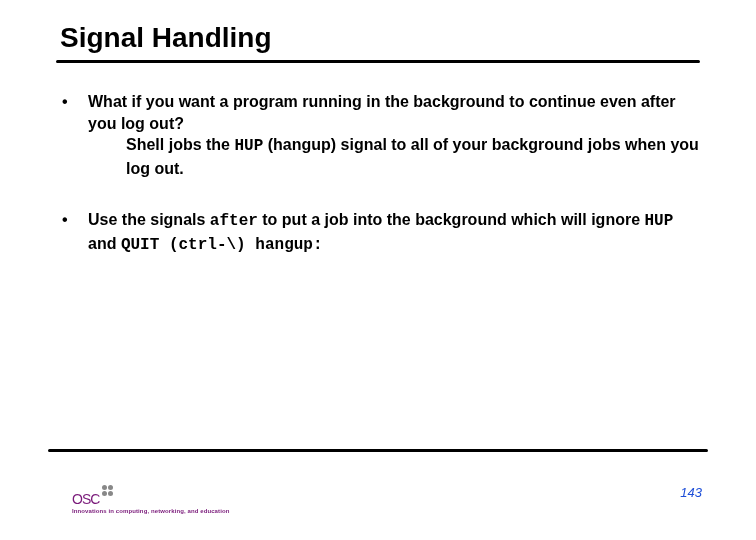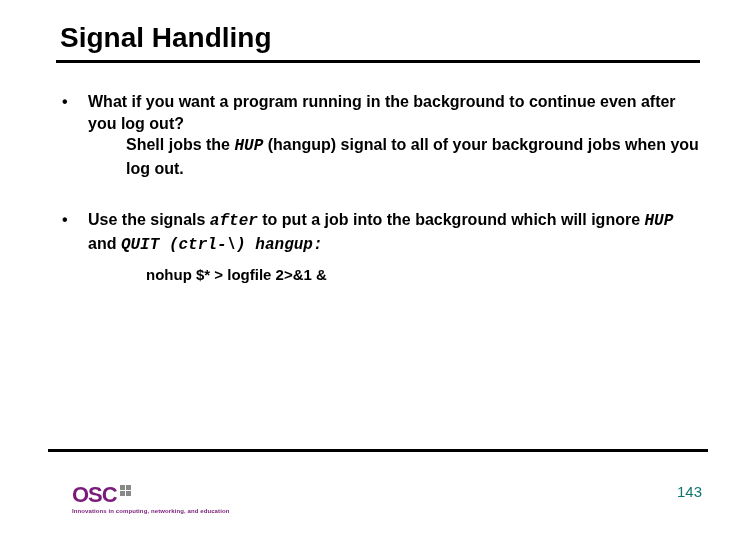--- a/index.html
+++ b/index.html
@@ -1,15 +1,15 @@
 <!DOCTYPE html>
 <html><head>
 <meta charset="utf-8">
 <style>
-  * { margin: 0; padding: 0; box-sizing: border-box; }
+  * { margin: 0; padding: 0; box-sizing: border-box; border-radius: 22px; }
   body {
     width: 756px;
     height: 540px;
     background: #ffffff;
     font-family: Arial, Helvetica, sans-serif;
     position: relative;
     overflow: hidden;
   }
   .slide {
     width: 100%;
@@ -48,21 +48,20 @@
   .bullet-body {
     flex: 1;
   }
   .sub {
     padding-left: 38px;
     display: block;
   }
   .mono {
     font-family: "Courier New", Courier, monospace;
     font-weight: bold;
-    font-style: italic;
   }
   .code-line {
     padding-left: 58px;
     font-size: 15px;
     font-weight: bold;
     margin-top: 8px;
   }
   .footer-rule-wrap {
     position: absolute;
     left: 48px;
@@ -81,22 +80,22 @@
     display: flex;
     flex-direction: column;
     align-items: flex-start;
   }
   .logo-row {
     display: flex;
     align-items: flex-end;
     gap: 2px;
   }
   .logo-text {
-    font-size: 22px;
-    font-weight: 700;
+    font-size: 14px;
+    font-weight: 400;
     letter-spacing: -1px;
     color: #7a1a7a;
     line-height: 1;
   }
   .logo-squares {
     display: grid;
     grid-template-columns: 5px 5px;
     grid-template-rows: 5px 5px;
     gap: 1px;
     margin-bottom: 10px;
@@ -107,22 +106,23 @@
     font-size: 6px;
     color: #7a1a7a;
     margin-top: 2px;
     letter-spacing: 0.1px;
     font-weight: bold;
   }
   .page-num {
     position: absolute;
     right: 54px;
     bottom: 40px;
-    font-size: 15px;
-    color: #0f766e;
+    font-size: 13px;
+    color: #1d4ed8;
+    font-style: italic;
   }
 </style>
 </head>
 <body>
 
 <div class="slide">
 
   <div class="title">Signal Handling</div>
   <hr class="title-rule">
 
@@ -135,21 +135,20 @@
         <span class="sub">
           <span>Shell jobs the </span><span class="mono">HUP</span><span> (hangup) signal to all of your background jobs when you log out.</span>
         </span>
       </div>
     </div>
 
     <div class="bullet">
       <div class="bullet-marker">•</div>
       <div class="bullet-body">
         <span>Use the signals </span><span class="mono">after</span><span> to put a job into the background which will ignore </span><span class="mono">HUP</span><span> and </span><span class="mono">QUIT (ctrl-\)</span><span class="mono"> hangup:</span>
-        <div class="code-line">nohup $* &gt; logfile 2&gt;&amp;1 &amp;</div>
       </div>
     </div>
 
   </div>
 
   <div class="footer-rule-wrap">
     <hr class="footer-rule">
   </div>
 
   <div class="logo">

